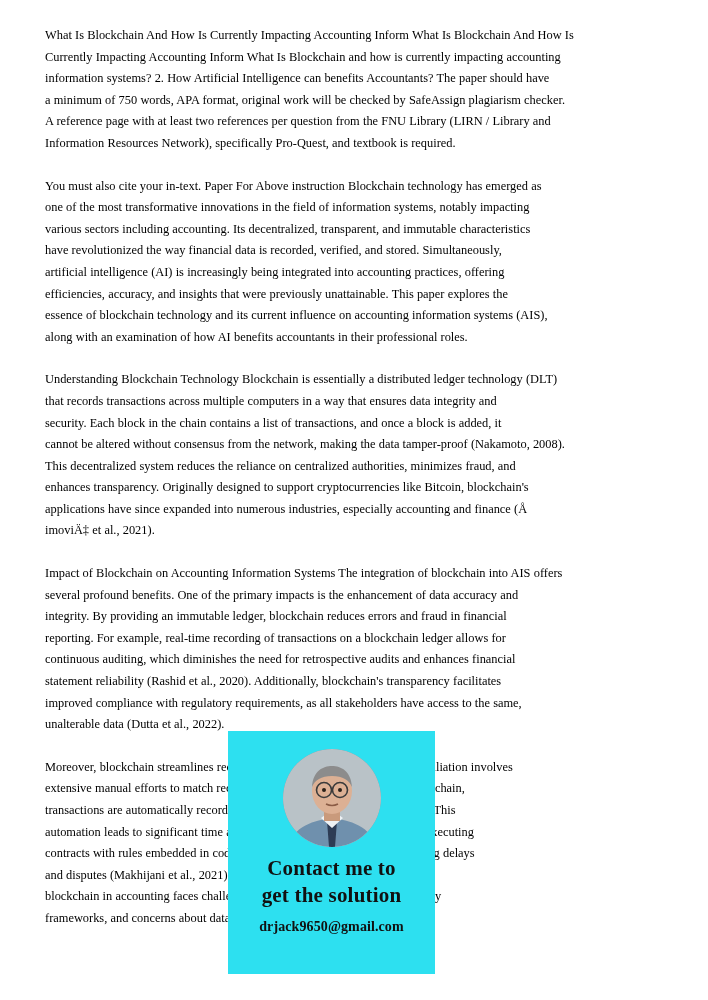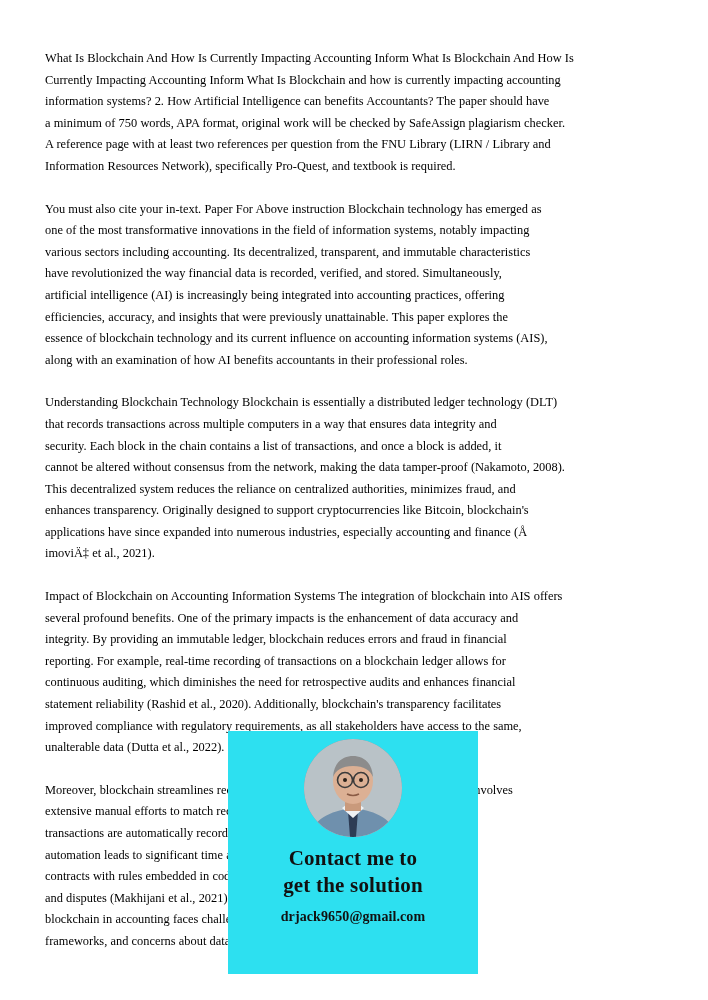--- a/index.html
+++ b/index.html
@@ -19,48 +19,48 @@
     position: absolute;
     left: 0;
     top: 0;
     width: 708px;
     height: 1000px;
     background: #ffffff;
   }
   #doc-body {
     position: absolute;
     left: 45px;
-    top: 48px;
+    top: 25px;
     width: 615px;
   }
   .para {
     font-size: 12.4px;
     line-height: 21.6px;
     text-align: left;
     margin: 0 0 21px 0;
     white-space: pre-wrap;
     word-spacing: 0.1px;
   }
   .para:last-child {
     margin-bottom: 0;
   }
   
   #contact-card {
     position: absolute;
     left: 228px;
     top: 731px;
-    width: 250px;
+    width: 207px;
     height: 243px;
     background: #2de0f0;
     display: flex;
     flex-direction: column;
     align-items: center;
     justify-content: flex-start;
     box-sizing: border-box;
-    padding-top: 8px;
+    padding-top: 18px;
   }
   #avatar {
     width: 98px;
     height: 98px;
     border-radius: 50%;
     overflow: hidden;
     background: #9aa6ad;
     position: relative;
     flex: none;
   }

